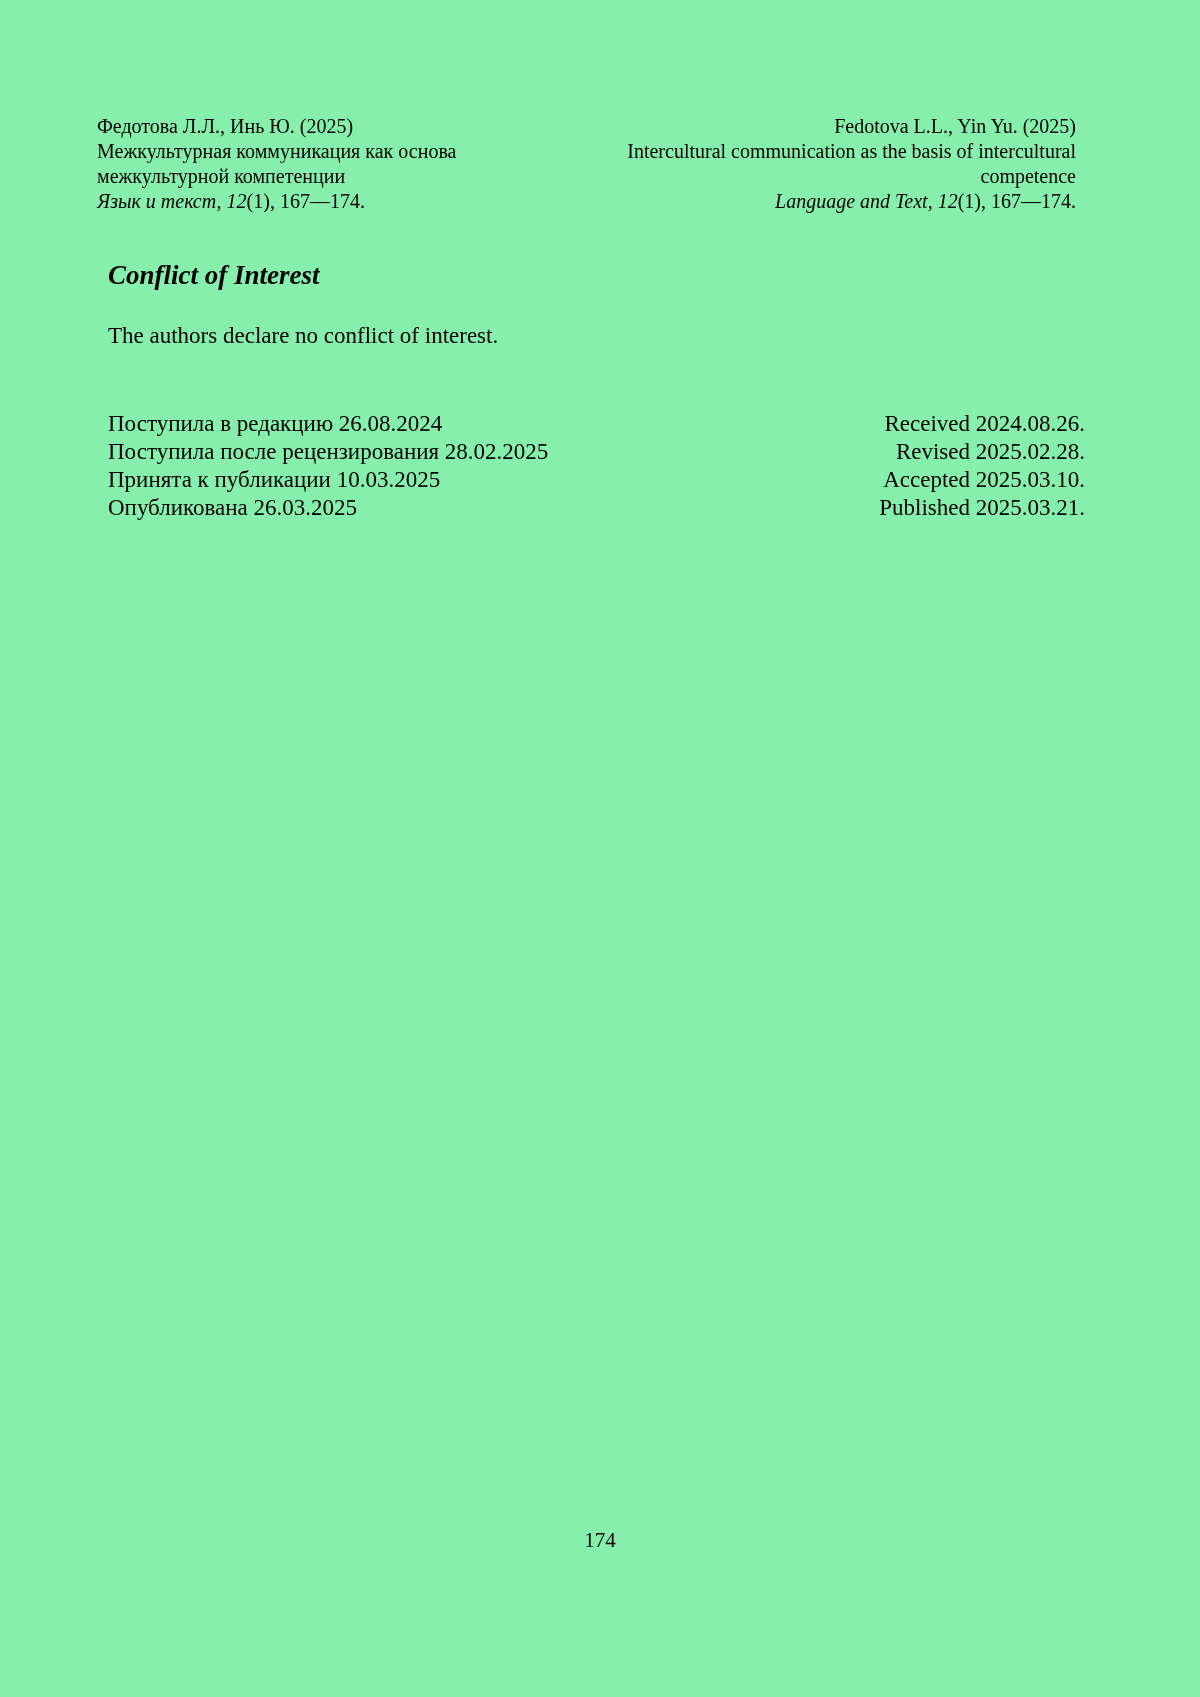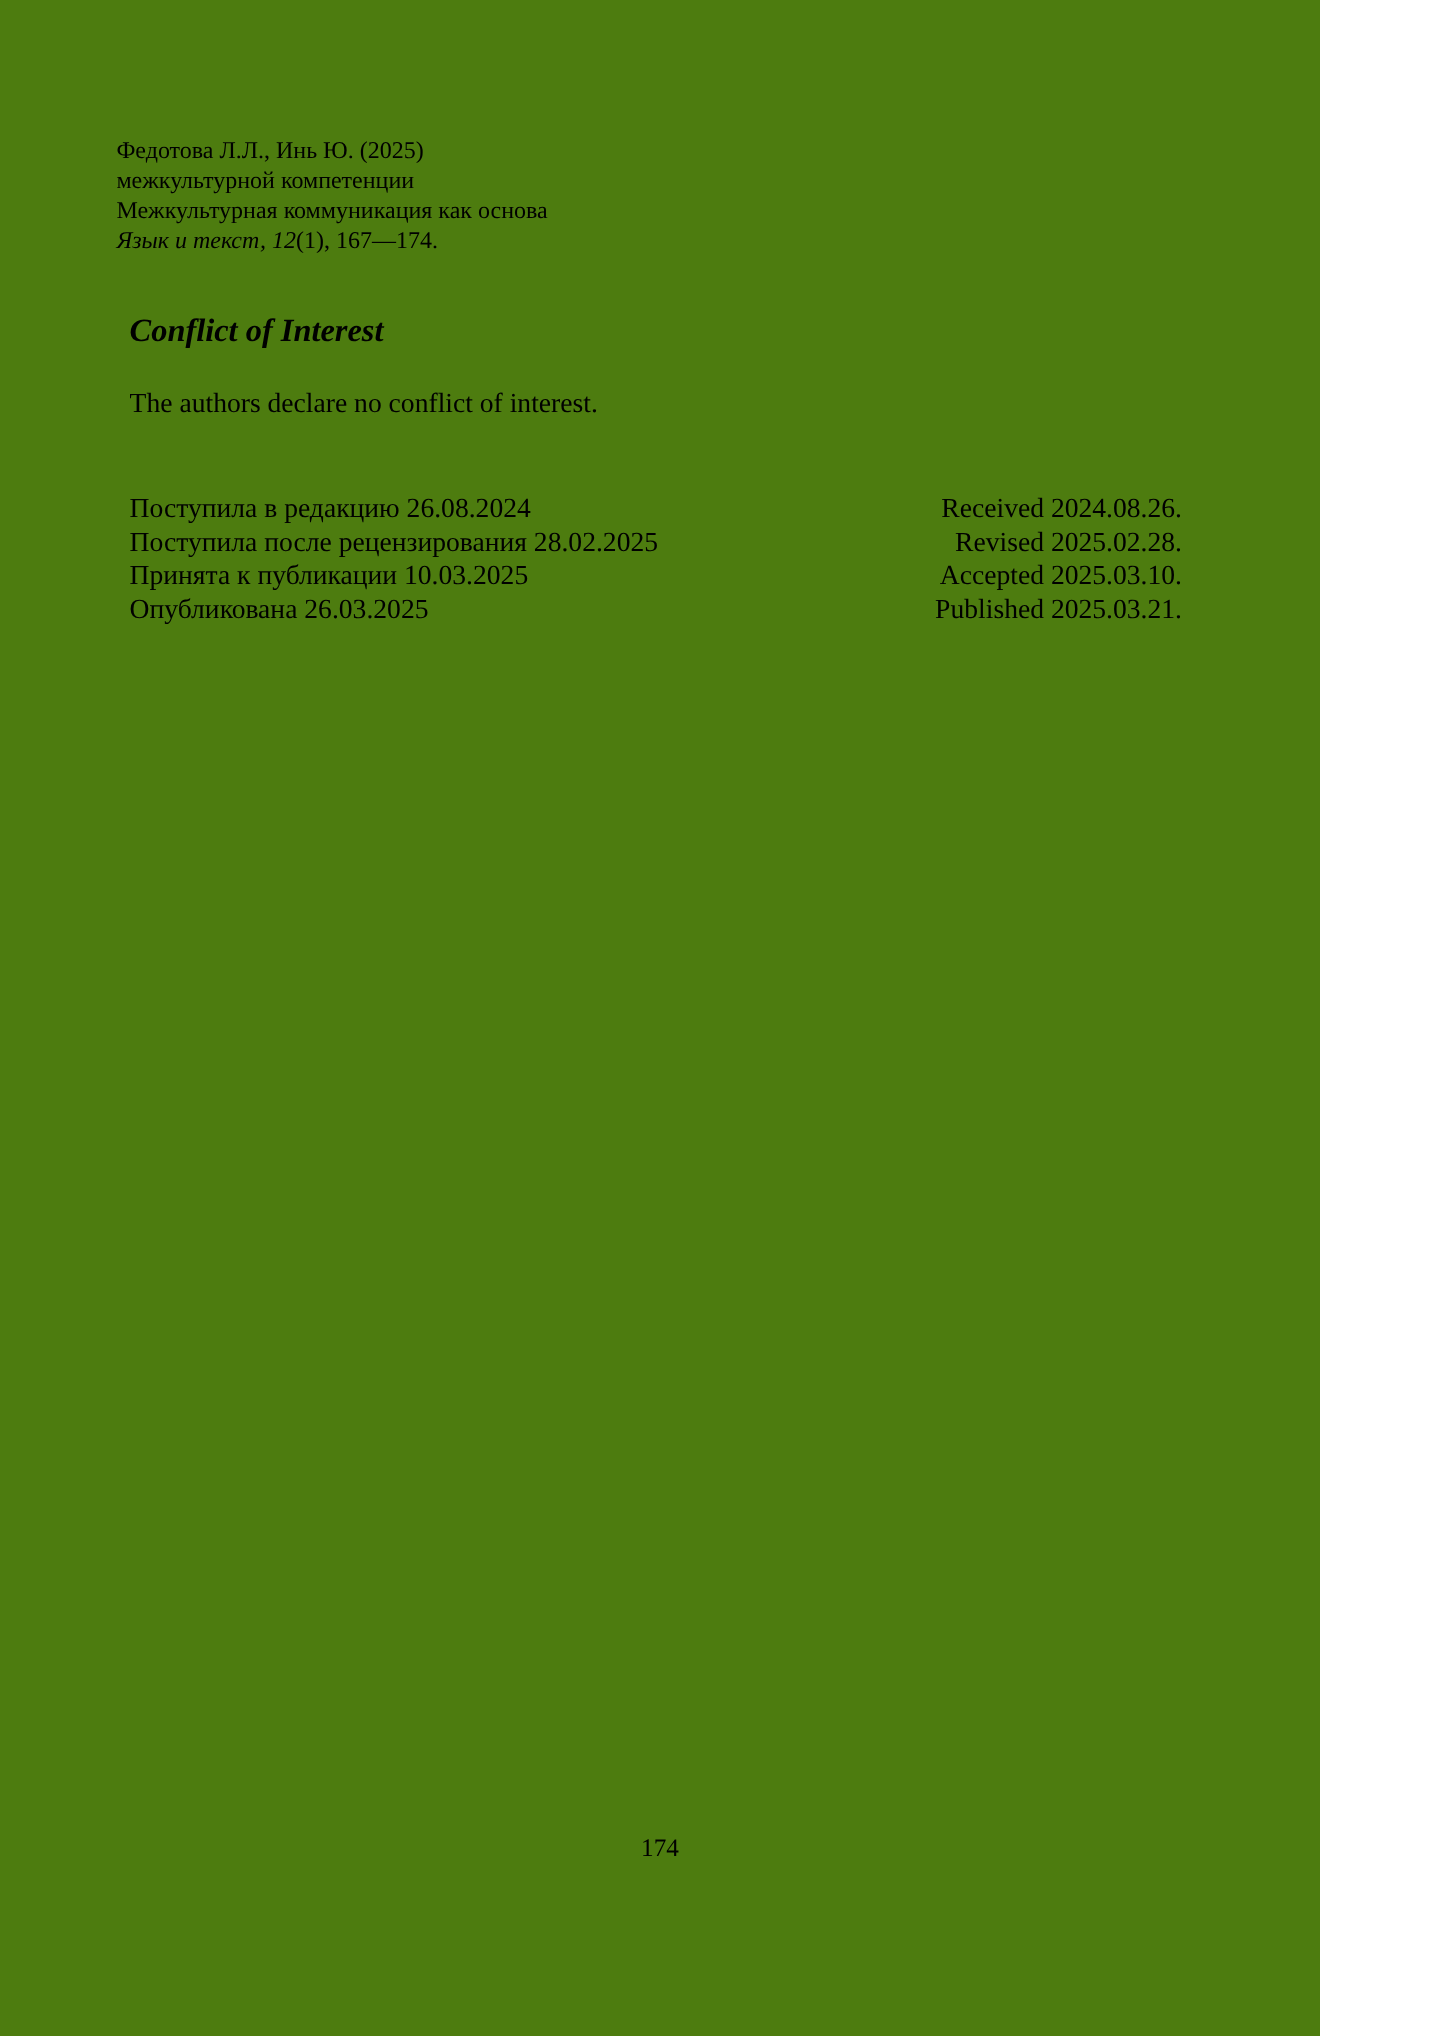--- a/index.html
+++ b/index.html
@@ -5,23 +5,23 @@
   * { margin: 0; padding: 0; box-sizing: border-box; }
   html, body { background: #ffffff; }
   body {
     width: 1200px;
     height: 1697px;
     font-family: "Liberation Serif", "DejaVu Serif", serif;
     color: #000000;
   }
   .page {
     position: relative;
-    width: 1100px;
+    width: 1200px;
     height: 1697px;
-    background: #4d7c0f;
+    background: #86efac;
     overflow: hidden;
   }
   
   .running-head {
     position: absolute;
     top: 114px;
     left: 97px;
     right: 124px;
     display: flex;
     justify-content: space-between;
@@ -78,23 +78,29 @@
   }
 </style>
 </head>
 <body>
 
 <div class="page">
 
   <header class="running-head">
     <div class="head-col left">
       <div class="head-line">Федотова Л.Л., Инь Ю. (2025)</div>
+      <div class="head-line">Межкультурная коммуникация как основа</div>
       <div class="head-line">межкультурной компетенции</div>
-      <div class="head-line">Межкультурная коммуникация как основа</div>
       <div class="head-line"><span class="italic">Язык и текст, 12</span><span>(1), 167—174.</span></div>
+    </div>
+    <div class="head-col right">
+      <div class="head-line">Fedotova L.L., Yin Yu. (2025)</div>
+      <div class="head-line">Intercultural communication as the basis of intercultural</div>
+      <div class="head-line">competence</div>
+      <div class="head-line"><span class="italic">Language and Text, 12</span><span>(1), 167—174.</span></div>
     </div>
   </header>
 
   <h1 class="section-heading">Conflict of Interest</h1>
 
   <p class="body-text">The authors declare no conflict of interest.</p>
 
   <div class="dates">
     <div class="dates-col left">
       <div class="date-line">Поступила в редакцию 26.08.2024</div>

